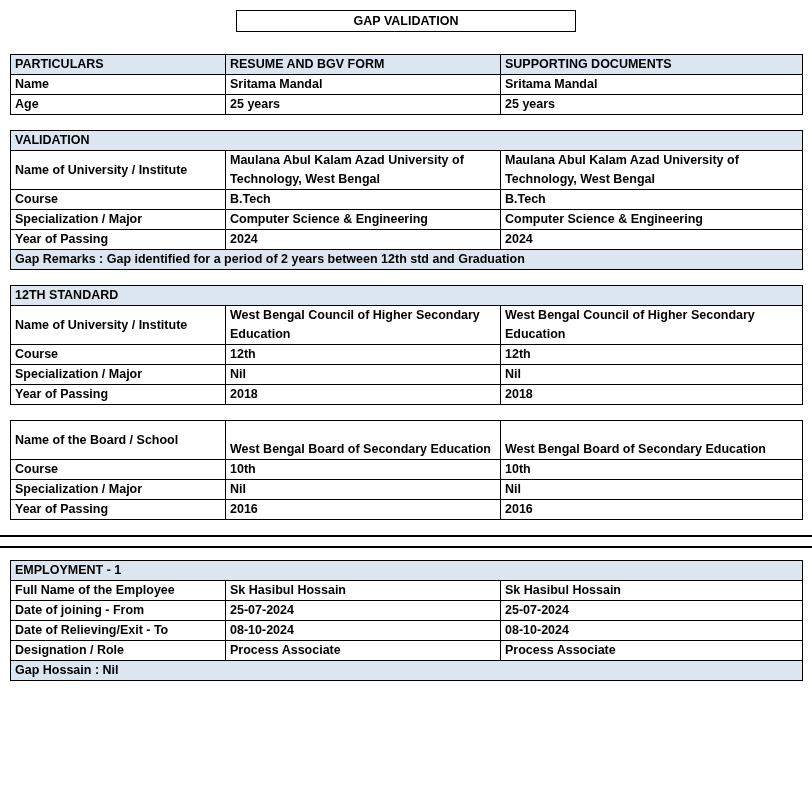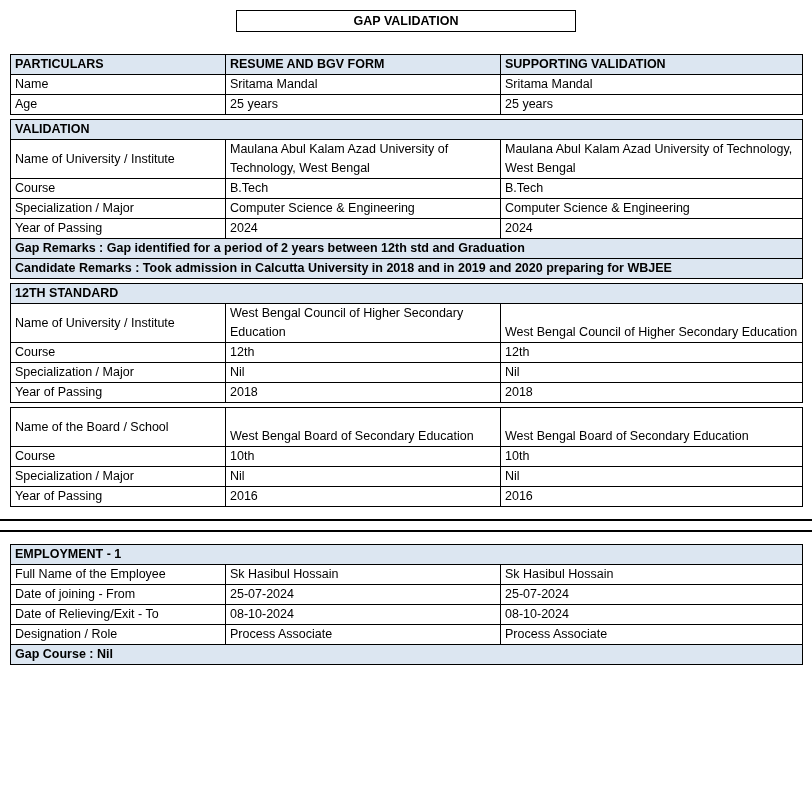--- a/index.html
+++ b/index.html
@@ -16,38 +16,38 @@
     margin: 0 auto 22px auto;
     border: 1px solid #000;
     text-align: center;
     font-weight: bold;
     padding: 3px 9px;
   }
   table.grid {
     border-collapse: collapse;
     table-layout: fixed;
     width: 792px;
-    margin-bottom: 4px;
+    margin-bottom: 15px;
   }
   table.grid td {
     border: 1px solid #000;
     padding: 0 4px;
     height: 19px;
     line-height: 19px;
     overflow: hidden;
     word-wrap: break-word;
   }
   tr.tall td { height: 39px; }
   td.section, td.colhead, td.remark {
     background: var(--header-bg, #DCE6F1);
     font-weight: bold;
   }
   td.label { vertical-align: middle; }
   td.value { vertical-align: bottom; }
-  td.value, td.label { line-height: 19px; }
+  td.value, td.label { line-height: 19px; font-weight: bold; }
   .pagebreak {
     height: 13px;
     border-top: 2px solid #000;
     border-bottom: 2px solid #000;
     margin: 12px -10px 12px -10px;
   }
 </style>
 </head>
 <body style="--header-bg: #DCE6F1;">
 
@@ -57,21 +57,21 @@
     <table class="grid">
       <colgroup>
         <col style="width: 215px;">
         <col style="width: 275px;">
         <col style="width: 302px;">
       </colgroup>
       <tbody>
         <tr>
           <td class="colhead">PARTICULARS</td>
           <td class="colhead">RESUME AND BGV FORM</td>
-          <td class="colhead">SUPPORTING VALIDATION</td>
+          <td class="colhead">SUPPORTING DOCUMENTS</td>
         </tr>
         <tr>
           <td class="label">Name</td>
           <td class="value">Sritama Mandal</td>
           <td class="value">Sritama Mandal</td>
         </tr>
         <tr>
           <td class="label">Age</td>
           <td class="value">25 years</td>
           <td class="value">25 years</td>
@@ -104,23 +104,20 @@
           <td class="value">Computer Science &amp; Engineering</td>
         </tr>
         <tr>
           <td class="label">Year of Passing</td>
           <td class="value">2024</td>
           <td class="value">2024</td>
         </tr>
         <tr>
           <td class="remark" colspan="3">Gap Remarks : Gap identified for a period of 2 years between 12th std and Graduation</td>
         </tr>
-        <tr>
-          <td class="remark" colspan="3">Candidate Remarks : Took admission in Calcutta University in 2018 and in 2019 and 2020 preparing for WBJEE</td>
-        </tr>
       </tbody>
     </table>
     <table class="grid">
       <colgroup>
         <col style="width: 215px;">
         <col style="width: 275px;">
         <col style="width: 302px;">
       </colgroup>
       <tbody>
         <tr>
@@ -202,17 +199,17 @@
           <td class="label">Date of Relieving/Exit - To</td>
           <td class="value">08-10-2024</td>
           <td class="value">08-10-2024</td>
         </tr>
         <tr>
           <td class="label">Designation / Role</td>
           <td class="value">Process Associate</td>
           <td class="value">Process Associate</td>
         </tr>
         <tr>
-          <td class="remark" colspan="3">Gap Course : Nil</td>
+          <td class="remark" colspan="3">Gap Hossain : Nil</td>
         </tr>
       </tbody>
     </table>
   </div>
 
 </body></html>

